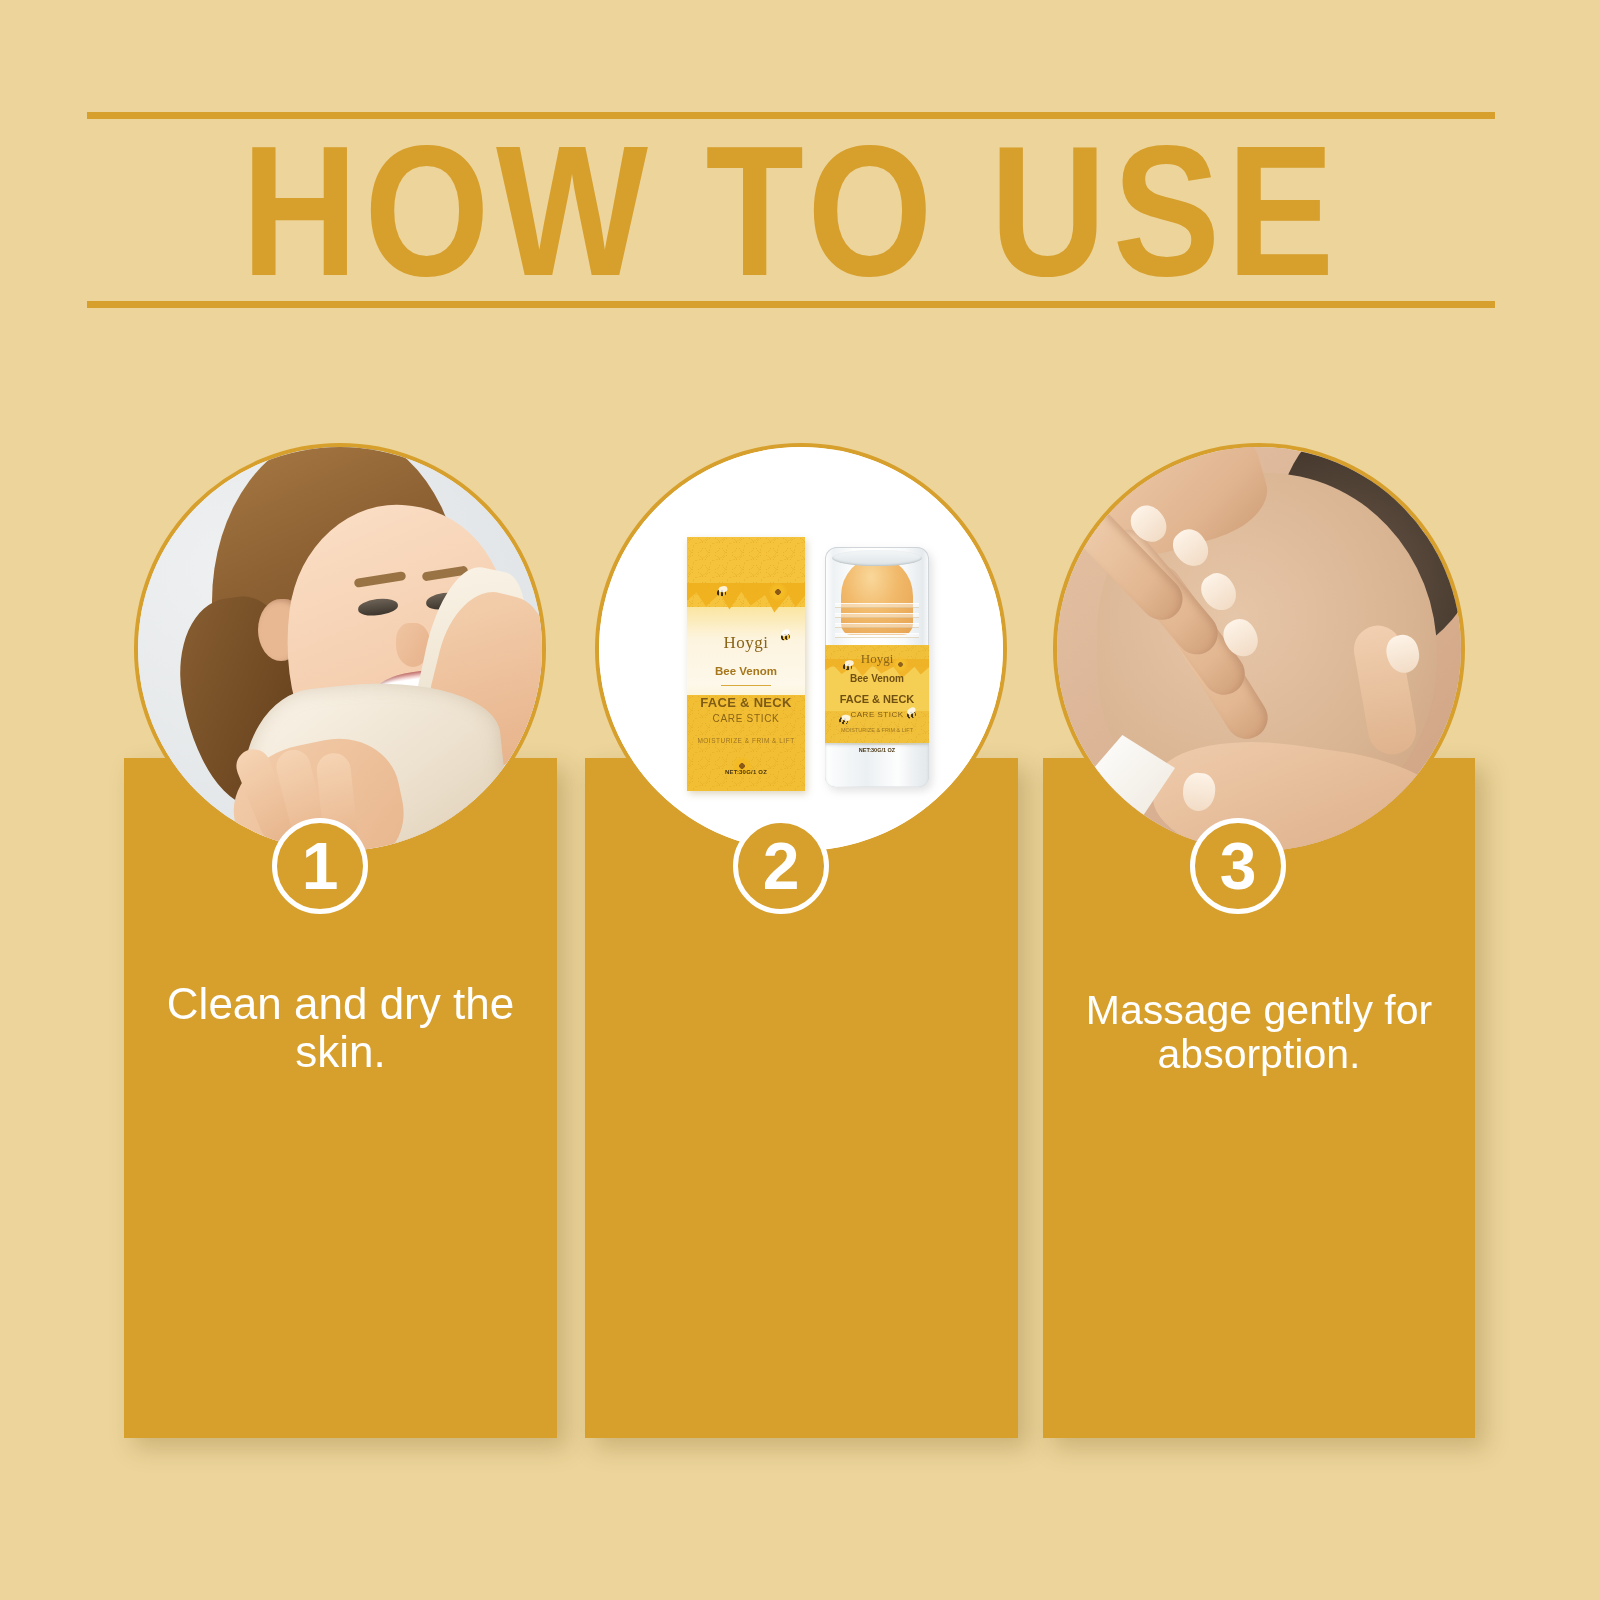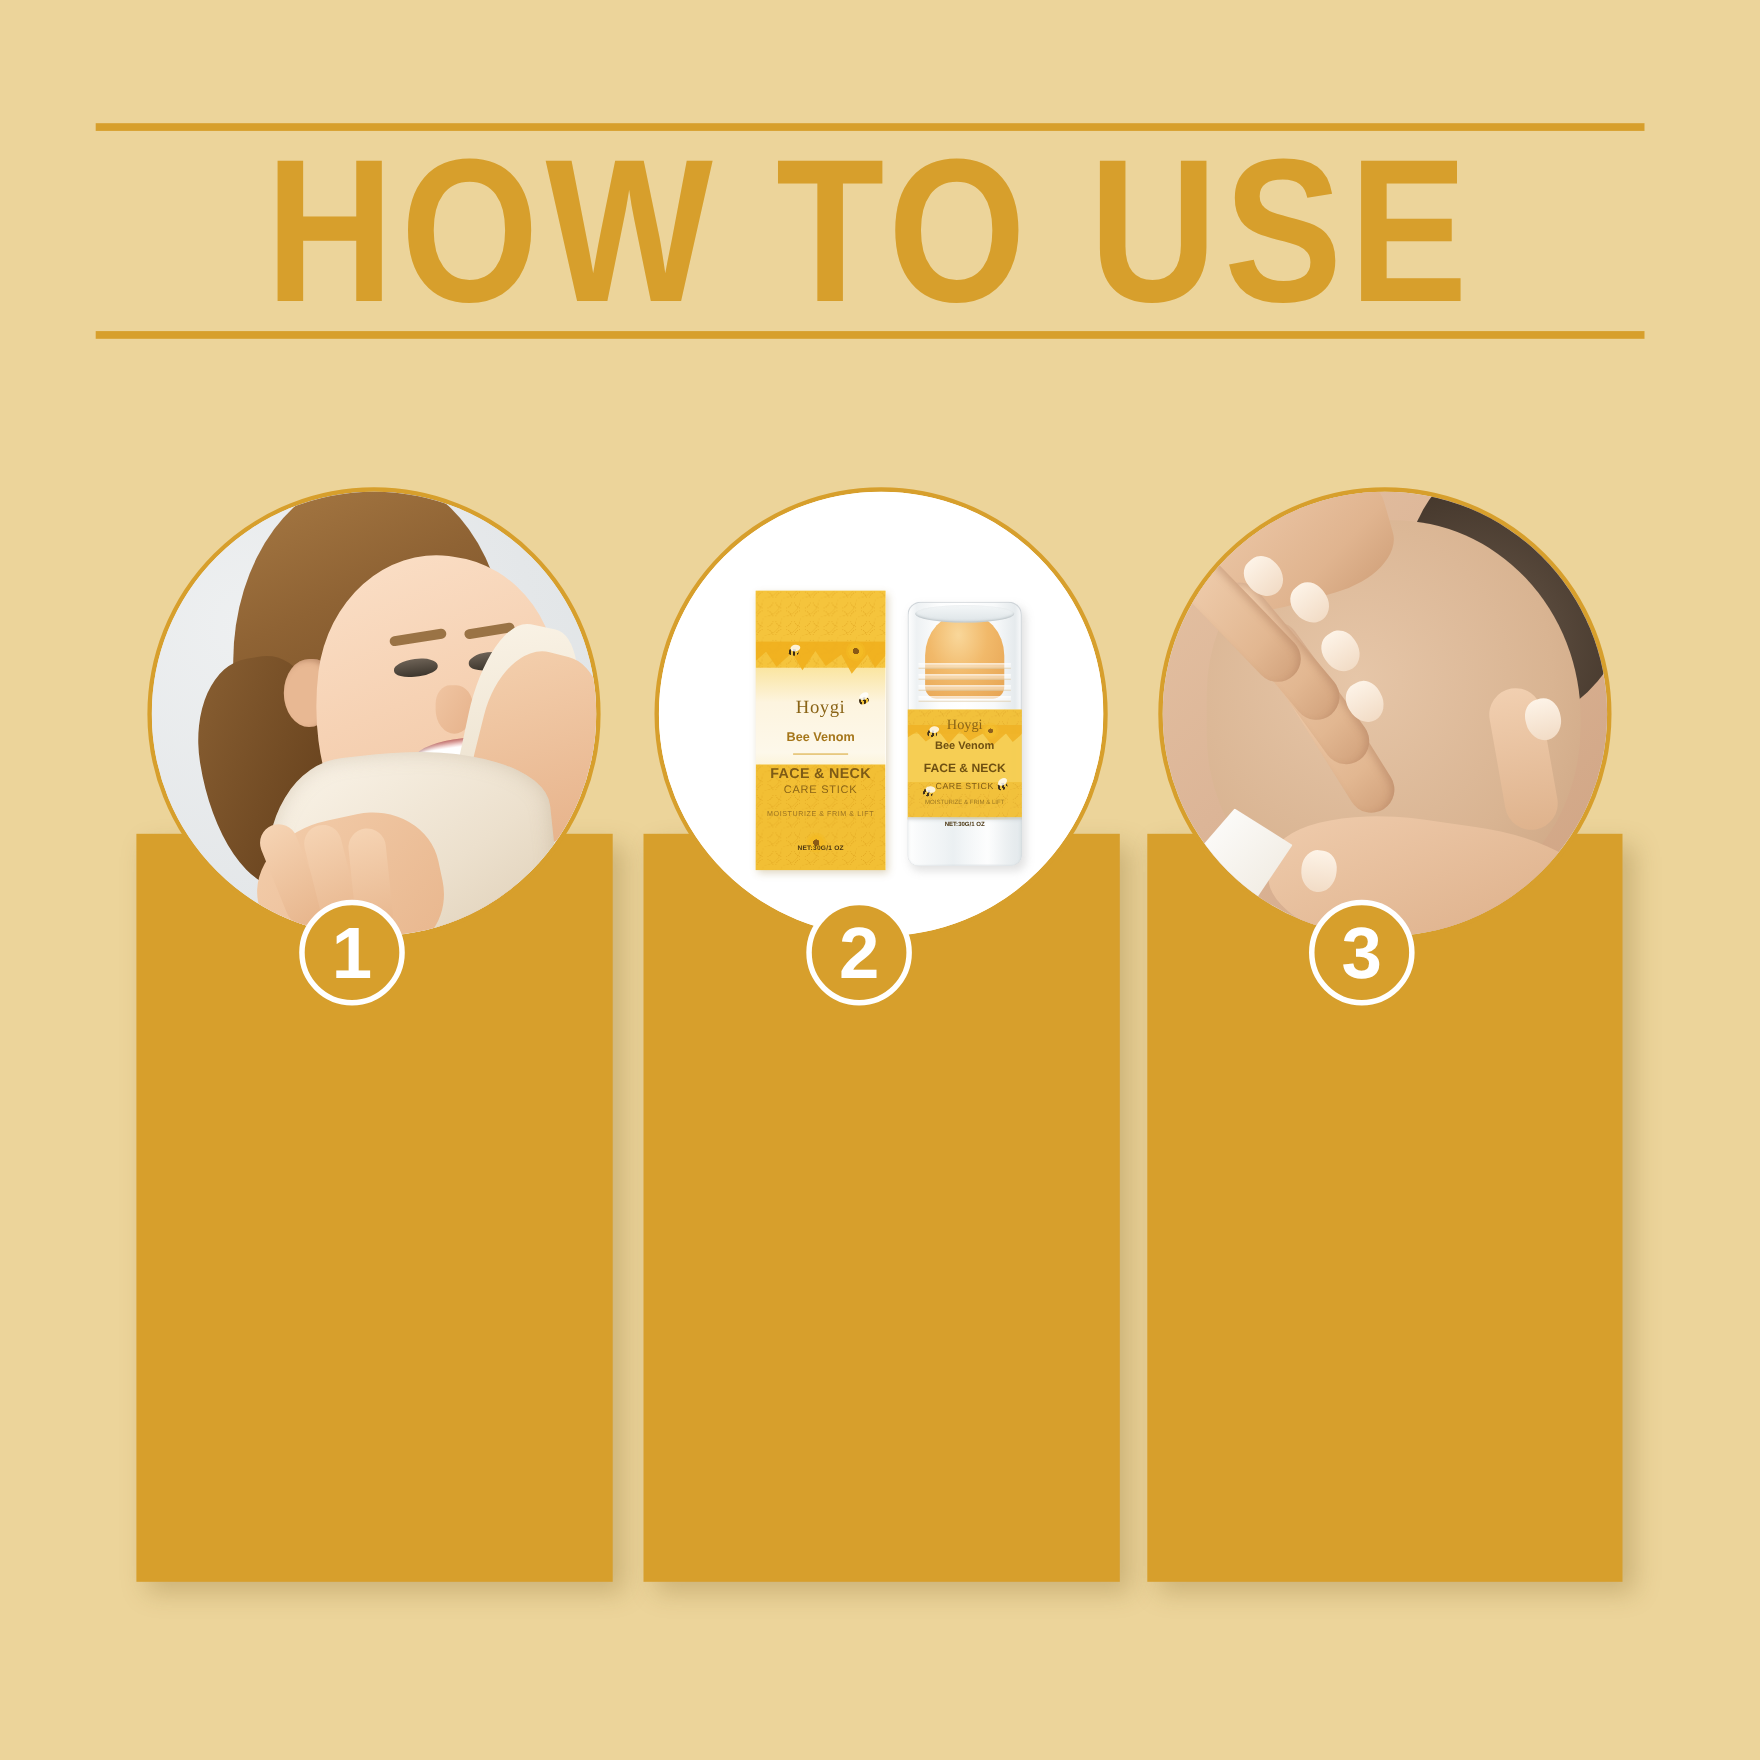--- a/index.html
+++ b/index.html
@@ -375,20 +375,21 @@
       <div class="ph1-towel2"></div>
       <div class="ph1-hand2"></div>
       <div class="ph1-towel"></div>
       <div class="ph1-hand"></div>
       <div class="ph1-finger f1"></div>
       <div class="ph1-finger f2"></div>
       <div class="ph1-finger f3"></div>
     </div>
   </div>
   <div class="badge b1">1</div>
+  <div class="caption t1">Clean and dry the skin.</div>
 
   <div class="card c2"></div>
   <div class="photo-wrap p2">
     <div class="photo-inner">
       <div class="ph2-bg"></div>
 
       <div class="box">
         <div class="hex-band t"></div>
         <div class="drip"></div>
         <div class="bee" style="left:28px;top:52px;transform:rotate(8deg)"></div>
@@ -452,14 +453,15 @@
       <div class="ph3-fing b"></div>
       <div class="ph3-fing a"></div>
       <div class="ph3-nail n1"></div>
       <div class="ph3-nail n2"></div>
       <div class="ph3-nail n3"></div>
       <div class="ph3-nail n4"></div>
       <div class="ph3-wipe"></div>
     </div>
   </div>
   <div class="badge b3">3</div>
+  <div class="caption t3">Massage gently for absorption.</div>
 
 </div>
 
 </body></html>

